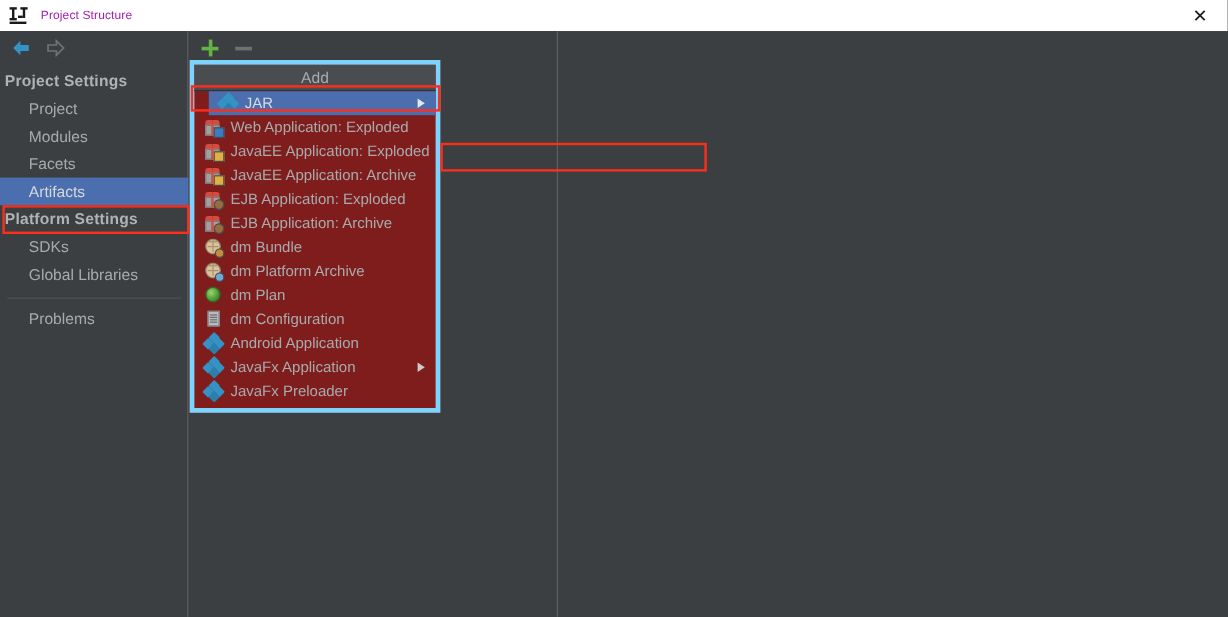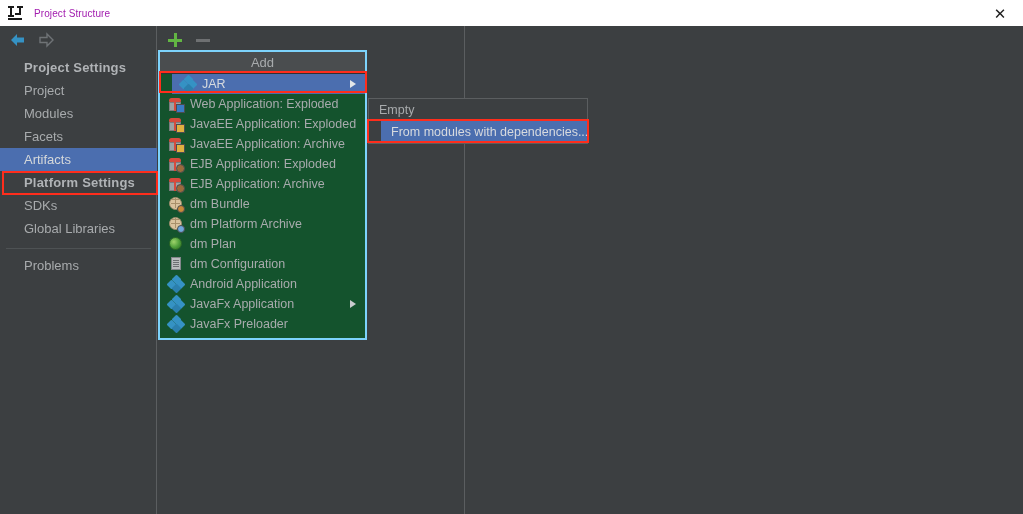--- a/index.html
+++ b/index.html
@@ -52,21 +52,21 @@
   }
   #nav-arrows {
     position: absolute; left: 0; top: 0; width: 157px; height: 28px;
     display: flex; align-items: center;
   }
   .navarrow { width: 20px; height: 20px; margin-left: 8px; position: relative; }
   .navarrow svg { display: block; }
 
   .side-group {
     font-size: 13px; font-weight: bold; color: #b0b3b6;
-    padding-left: 24px; height: 23px; line-height: 23px;
+    padding-left: 4px; height: 23px; line-height: 23px;
     letter-spacing: .2px;
   }
   .side-item {
     font-size: 13px; color: #a8abad;
     padding-left: 24px; height: 23px; line-height: 23px;
     position: relative;
   }
   .side-item.selected {
     background: #4b6eaf; color: #d5d8da;
   }
@@ -93,22 +93,22 @@
   #plus-icon { width: 14px; height: 14px; position: relative; }
   #plus-icon i { position: absolute; background: #62b543; }
   #plus-icon .h { left: 0; top: 6px; width: 14px; height: 3px; }
   #plus-icon .v { left: 6px; top: 0; width: 3px; height: 14px; }
   #minus-icon { width: 14px; height: 14px; position: relative; }
   #minus-icon i { position: absolute; background: #6e7072; left: 0; top: 6px; width: 14px; height: 3px; }
 
   
   #popup {
     position: absolute; left: 158px; top: 24px; width: 209px;
-    background: #14532d;
-    border: 2px solid #7dd3fc;
+    background: #7f1d1d;
+    border: 4px solid #7dd3fc;
     z-index: 30;
   }
   #popup-header {
     height: 22px; line-height: 22px; text-align: center;
     font-size: 13px; color: #a8abad;
     background: #4a4d4f;
     border-bottom: 1px solid #2f3133;
   }
   .menu-item {
     height: 20px; display: flex; align-items: center;
@@ -393,26 +393,18 @@
           <span class="d3"></span>
           <span class="d4"></span>
       </span>
       <span class="mi-label">JavaFx Preloader</span>
     </div>
 
 
     <div id="popup-bottom"></div>
   </div>
 
-  <div id="submenu">
-    <div class="menu-item">
-      <span class="mi-label">Empty</span>
-    </div>
-    <div class="menu-item selected">
-      <span class="mi-label">From modules with dependencies...</span>
-    </div>
-  </div>
 
   <div class="redbox" style="left:2px; top:145px; width:156px; height:24px;"></div>
   <div class="redbox" style="left:159px; top:45px; width:208px; height:22px;"></div>
   <div class="redbox" style="left:367px; top:93px; width:222px; height:24px; z-index:70;"></div>
 
 </div>
 
 </body></html>

